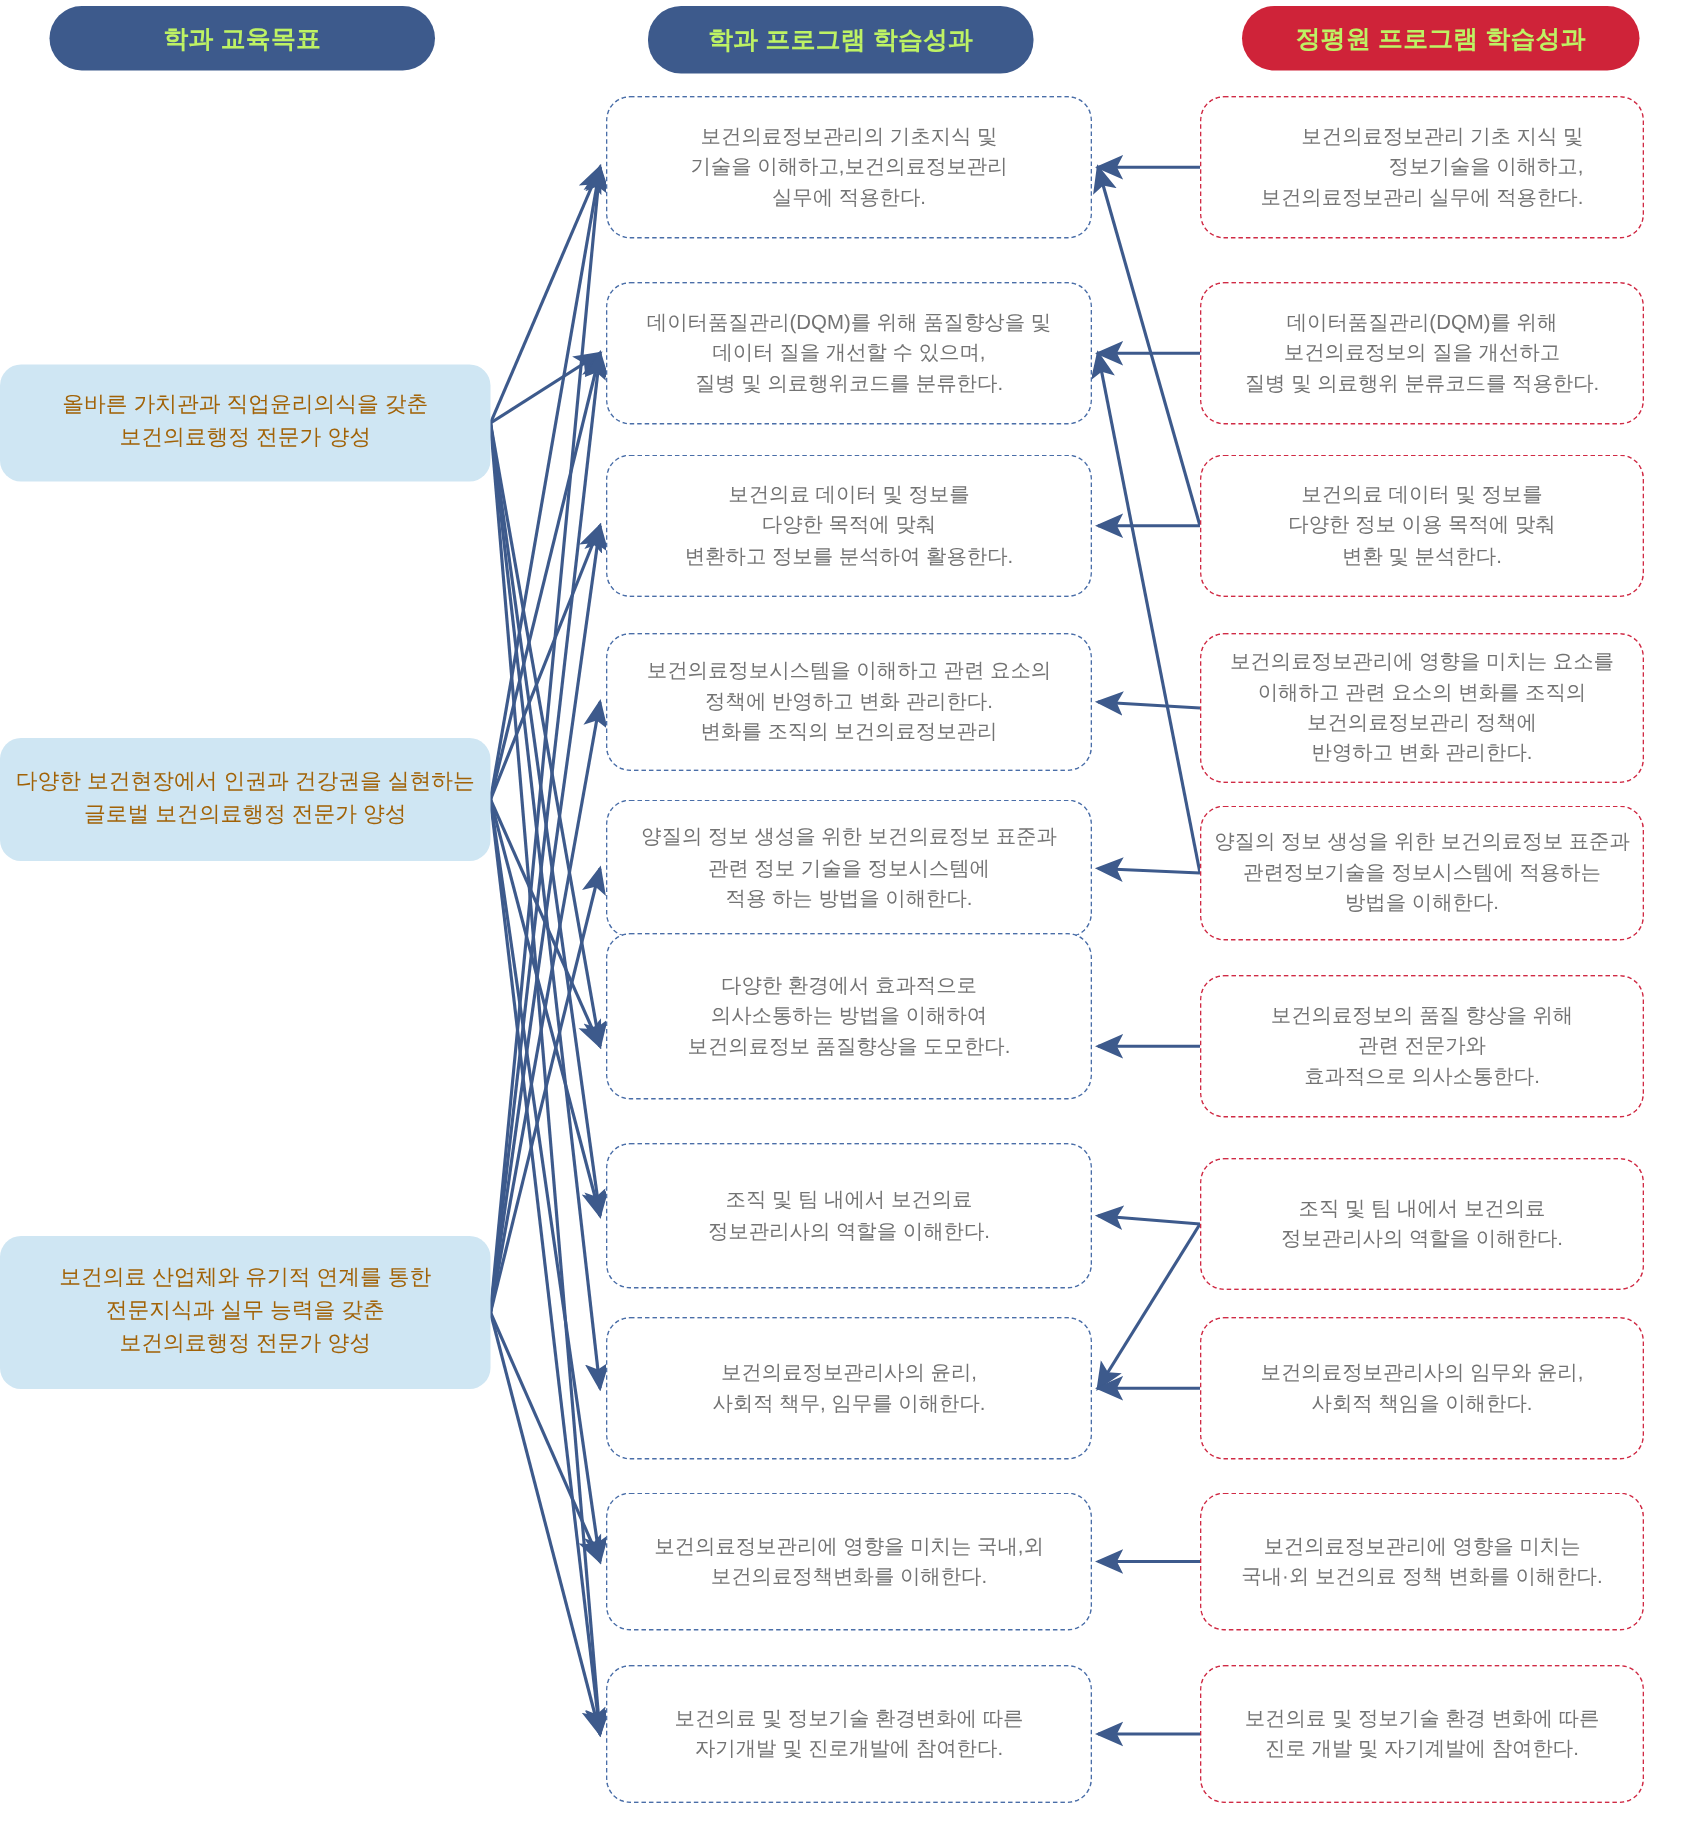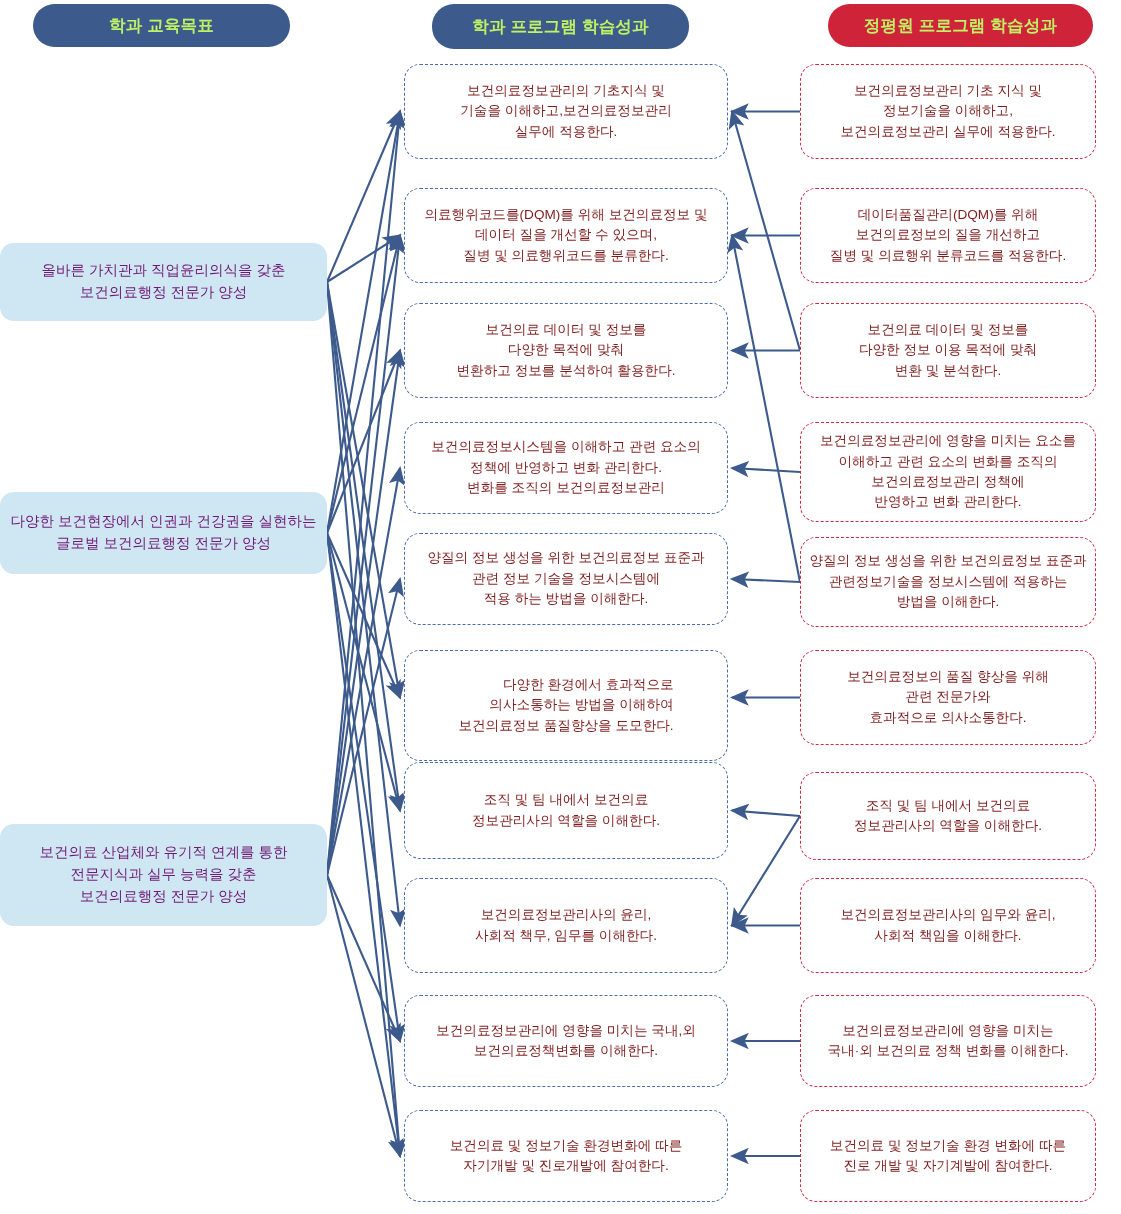--- a/index.html
+++ b/index.html
@@ -33,34 +33,34 @@
 
   .goal-box {
     position: absolute;
     left: 0; width: 327px;
     background: #cfe6f3;
     border-radius: 14px;
     display: flex; align-items: center; justify-content: center;
     text-align: center;
     font-size: 14.5px;
     line-height: 1.5;
-    color: #701a75;
+    color: #a16207;
     z-index: 2;
     padding: 6px 8px;
   }
 
   .outcome-box {
     position: absolute;
     background: #ffffff;
     border-radius: 16px;
     display: flex; align-items: center; justify-content: center;
     text-align: center;
     font-size: 13.6px;
     line-height: 1.5;
-    color: #7f1d1d;
+    color: #737373;
     z-index: 2;
     padding: 6px 10px;
   }
   .mid-box   { left: 404px; width: 324px; border: 1.6px dashed #4a6ea8; }
   .right-box { left: 800px; width: 296px; border: 1.6px dashed #d02b45; }
 
   .box-line { display: block; white-space: nowrap; }
 </style>
 </head>
 <body>
@@ -140,21 +140,21 @@
   <div id="dept-column">
       <div class="outcome-box mid-box" id="dept-1" style="top: 64px; height: 95px;">
         <div>
           <span class="box-line">보건의료정보관리의 기초지식 및</span>
           <span class="box-line">기술을 이해하고,보건의료정보관리</span>
           <span class="box-line">실무에 적용한다.</span>
         </div>
       </div>
       <div class="outcome-box mid-box" id="dept-2" style="top: 188px; height: 95px;">
         <div>
-          <span class="box-line">의료행위코드를(DQM)를 위해 보건의료정보 및</span>
+          <span class="box-line">데이터품질관리(DQM)를 위해 품질향상을 및</span>
           <span class="box-line">데이터 질을 개선할 수 있으며,</span>
           <span class="box-line">질병 및 의료행위코드를 분류한다.</span>
         </div>
       </div>
       <div class="outcome-box mid-box" id="dept-3" style="top: 303px; height: 95px;">
         <div>
           <span class="box-line">보건의료 데이터 및 정보를</span>
           <span class="box-line">다양한 목적에 맞춰</span>
           <span class="box-line">변환하고 정보를 분석하여 활용한다.</span>
         </div>
@@ -166,21 +166,21 @@
           <span class="box-line">변화를 조직의 보건의료정보관리</span>
         </div>
       </div>
       <div class="outcome-box mid-box" id="dept-5" style="top: 533px; height: 92px;">
         <div>
           <span class="box-line">양질의 정보 생성을 위한 보건의료정보 표준과</span>
           <span class="box-line">관련 정보 기술을 정보시스템에</span>
           <span class="box-line">적용 하는 방법을 이해한다.</span>
         </div>
       </div>
-      <div class="outcome-box mid-box" id="dept-6" style="top: 650px; height: 111px; text-align: right;">
+      <div class="outcome-box mid-box" id="dept-6" style="top: 622px; height: 111px;">
         <div>
           <span class="box-line">다양한 환경에서 효과적으로</span>
           <span class="box-line">의사소통하는 방법을 이해하여</span>
           <span class="box-line">보건의료정보 품질향상을 도모한다.</span>
         </div>
       </div>
       <div class="outcome-box mid-box" id="dept-7" style="top: 762px; height: 97px;">
         <div>
           <span class="box-line">조직 및 팀 내에서 보건의료</span>
           <span class="box-line">정보관리사의 역할을 이해한다.</span>
@@ -199,21 +199,21 @@
         </div>
       </div>
       <div class="outcome-box mid-box" id="dept-10" style="top: 1110px; height: 92px;">
         <div>
           <span class="box-line">보건의료 및 정보기술 환경변화에 따른</span>
           <span class="box-line">자기개발 및 진로개발에 참여한다.</span>
         </div>
       </div>
     </div>
   <div id="accr-column">
-      <div class="outcome-box right-box" id="accr-1" style="top: 64px; height: 95px;">
+      <div class="outcome-box right-box" id="accr-1" style="top: 64px; height: 95px; text-align: right;">
         <div>
           <span class="box-line">보건의료정보관리 기초 지식 및</span>
           <span class="box-line">정보기술을 이해하고,</span>
           <span class="box-line">보건의료정보관리 실무에 적용한다.</span>
         </div>
       </div>
       <div class="outcome-box right-box" id="accr-2" style="top: 188px; height: 95px;">
         <div>
           <span class="box-line">데이터품질관리(DQM)를 위해</span>
           <span class="box-line">보건의료정보의 질을 개선하고</span>

